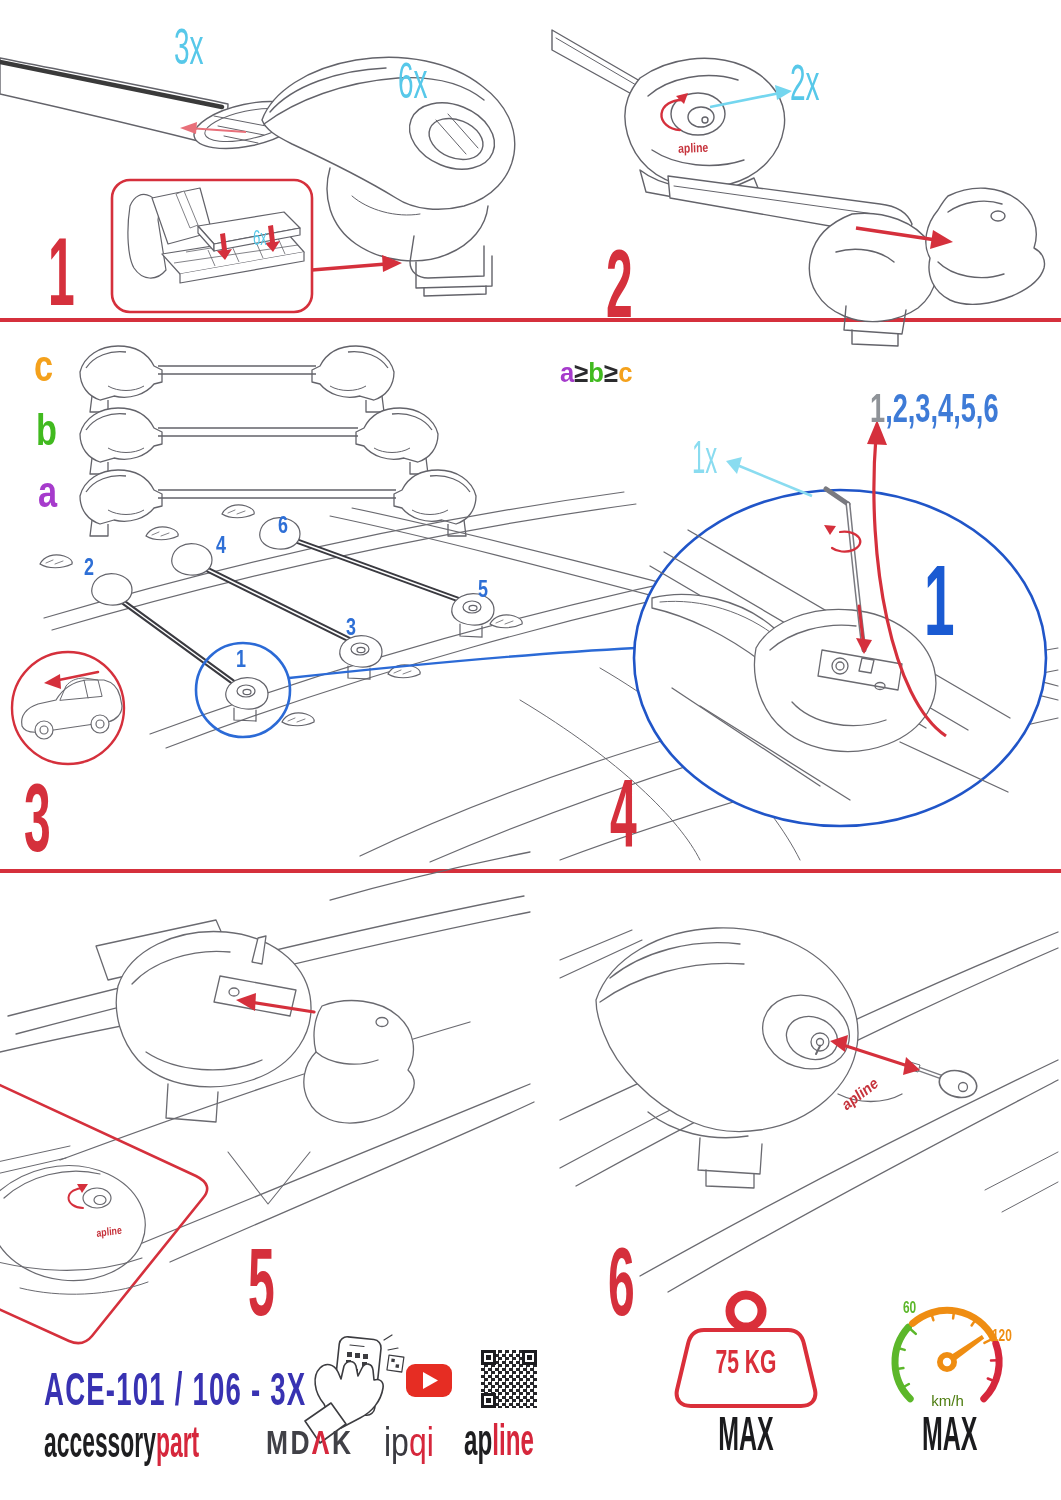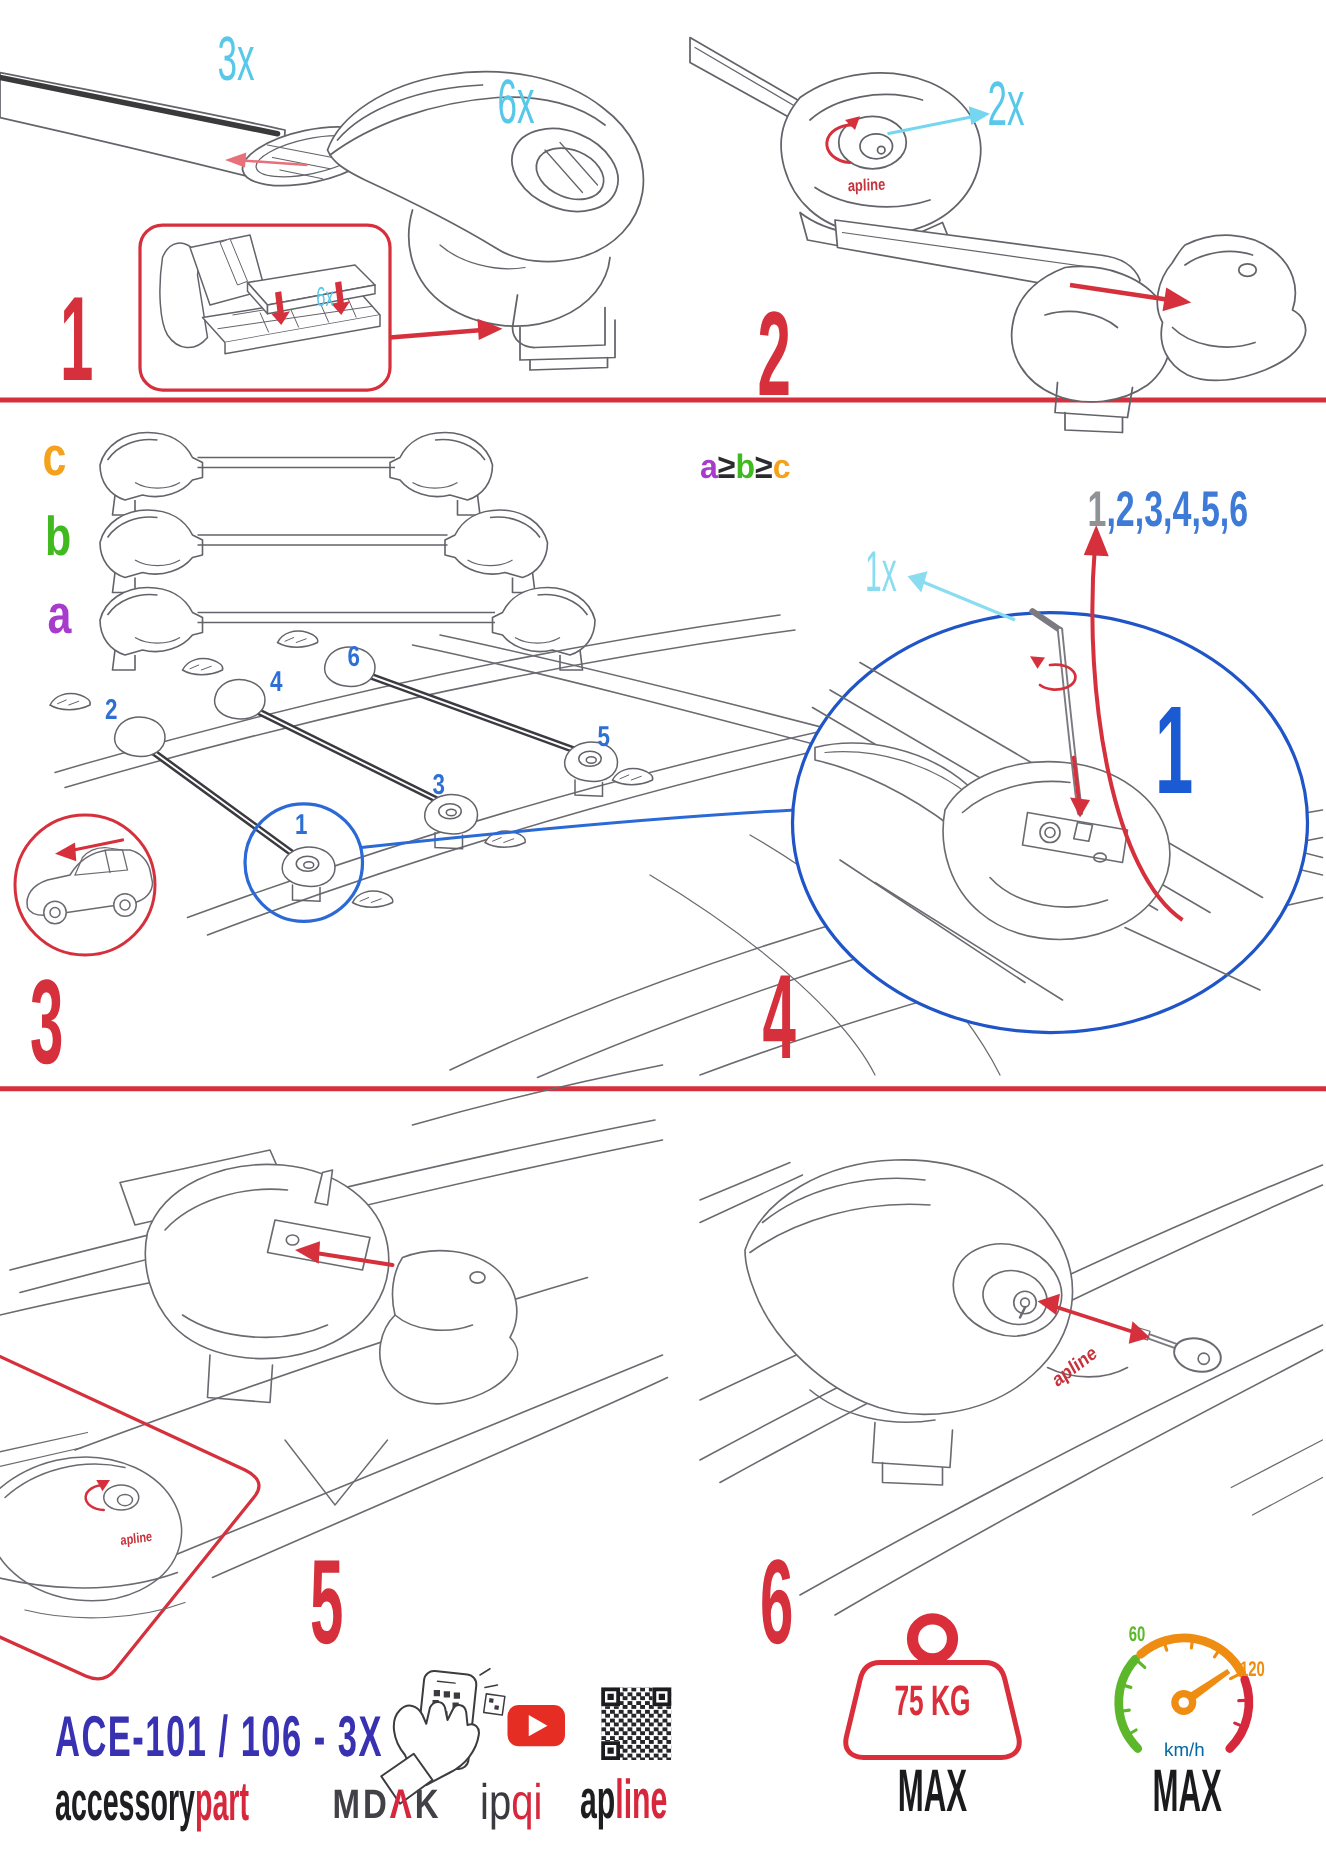--- a/index.html
+++ b/index.html
@@ -413,16 +413,16 @@
   <div class="finder" style="left:0; top:0;"></div>
   <div class="finder" style="right:0; top:0;"></div>
   <div class="finder" style="left:0; bottom:0;"></div>
 </div>
 
 <span class="lbl ctr" style="left:688px; top:1344px; width:116px; font-size:34px; font-weight:bold; color:#da2f3a; transform:scaleX(.62);">75 KG</span>
 <span class="lbl ctr" style="left:688px; top:1410px; width:116px; font-size:48px; font-weight:bold; color:#1b1b1d; transform:scaleX(.52);">MAX</span>
 
 <span class="lbl" style="left:903px; top:1299px; font-size:17px; font-weight:bold; color:#5cb72a; transform:scaleX(.7);">60</span>
 <span class="lbl" style="left:992px; top:1327px; font-size:17px; font-weight:bold; color:#ef8d12; transform:scaleX(.7);">120</span>
-<span class="lbl ctr" style="left:900px; top:1393px; width:95px; font-size:15px; color:#0369a1;">km/h</span>
+<span class="lbl ctr" style="left:900px; top:1393px; width:95px; font-size:15px; color:#4d7c0f;">km/h</span>
 <span class="lbl ctr" style="left:899px; top:1410px; width:96px; font-size:48px; font-weight:bold; color:#1b1b1d; transform:scaleX(.52);">MAX</span>
 
 </div>
 
 </body></html>

